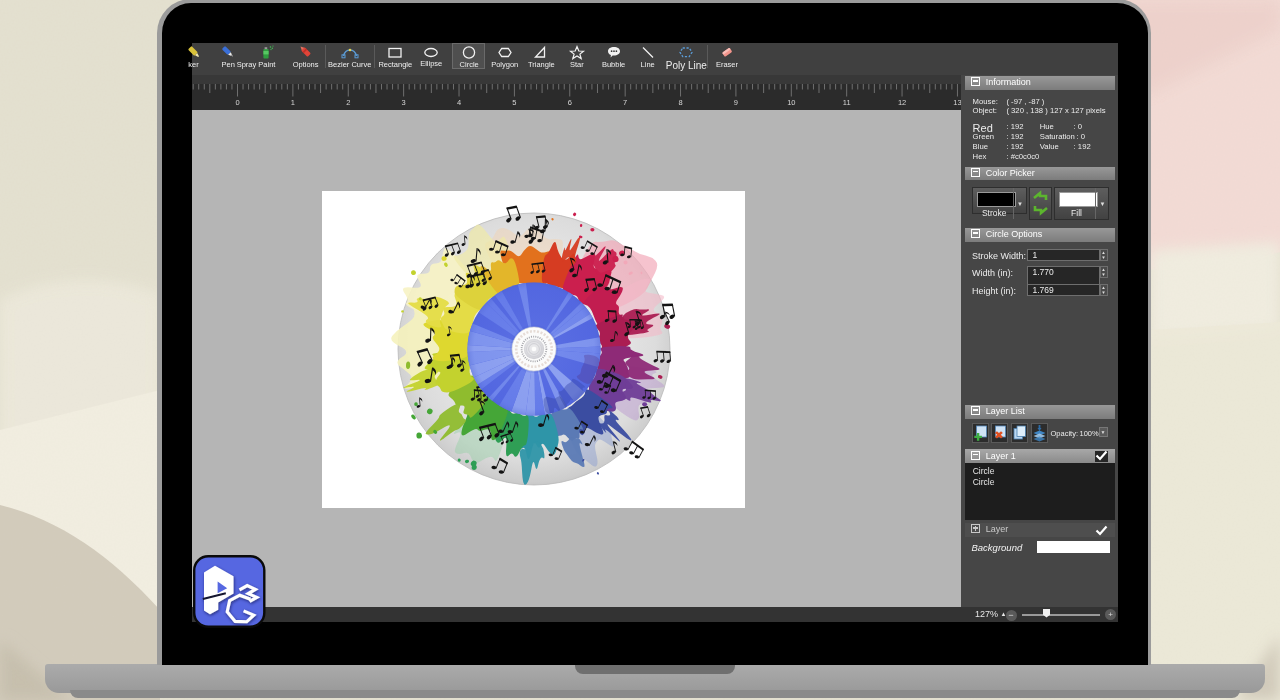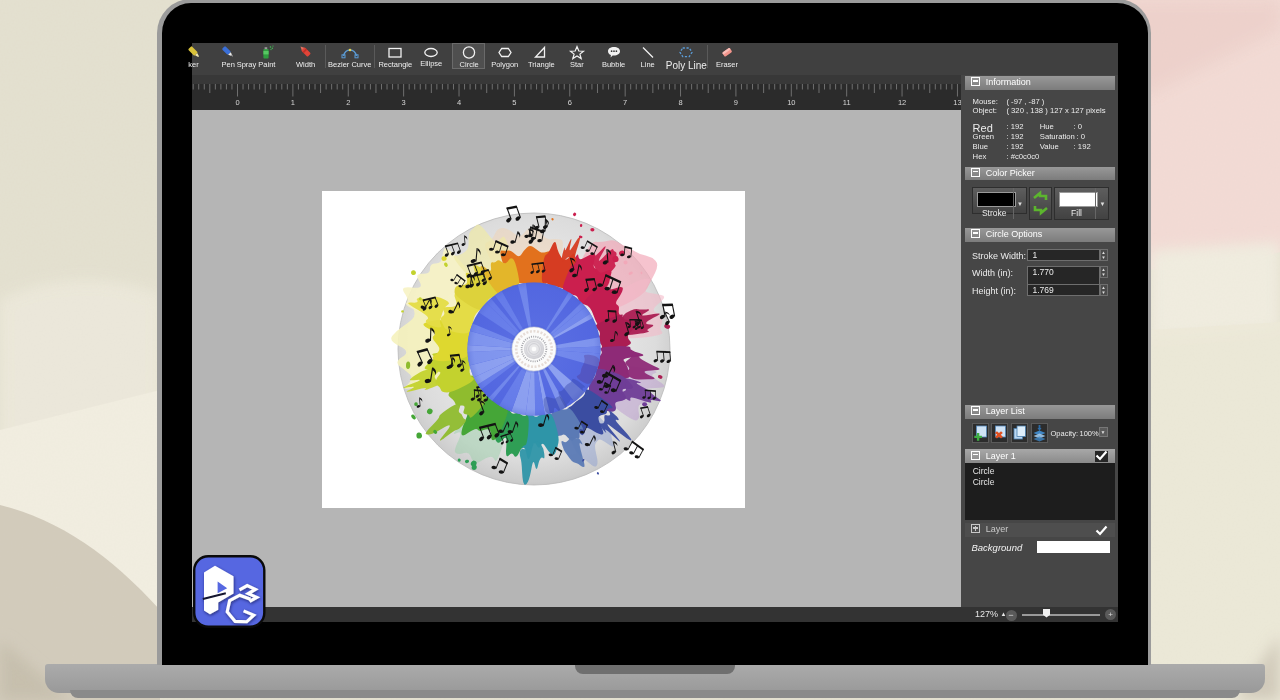--- a/index.html
+++ b/index.html
@@ -66,21 +66,21 @@
           </g>
         </svg></div>
       <div style="position:absolute;left:45.2px;top:17.5px;width:60px;text-align:left;font-size:7.5px;color:#eeeeee">Spray Paint</div>
       <div style="position:absolute;left:105.1px;top:2px;width:18px;height:15px"><svg width="18" height="15" viewBox="0 0 18 15">
           <g transform="rotate(-45 9 7)">
             <rect x="6.6" y="2.5" width="4.8" height="9" rx="1" fill="#e04438"></rect>
             <path d="M7.2,2.8 L10.8,2.8 L9,-0.8 Z" fill="#e8705f"></path>
             <rect x="6.6" y="4.6" width="4.8" height="1.6" fill="#c03028"></rect>
           </g>
         </svg></div>
-      <div style="position:absolute;left:84.1px;top:17.5px;width:60px;text-align:center;font-size:7.5px;color:#eeeeee">Width</div>
+      <div style="position:absolute;left:84.1px;top:17.5px;width:60px;text-align:center;font-size:7.5px;color:#eeeeee">Options</div>
       <div style="position:absolute;left:133.8px;top:2px;width:1px;height:23px;background:#5a5a5a"></div>
       <div style="position:absolute;left:149.3px;top:2px;width:18px;height:15px"><svg width="18" height="15" viewBox="0 0 18 15">
           <path d="M2.5,11 C4.5,3 13.5,3 15.5,11" fill="none" stroke="#5b9bd5" stroke-width="1.4"></path>
           <rect x="1" y="9.8" width="3" height="3" fill="none" stroke="#5b9bd5"></rect>
           <rect x="14" y="9.8" width="3" height="3" fill="none" stroke="#5b9bd5"></rect>
           <circle cx="9" cy="5" r="1.3" fill="#e8d44d"></circle>
         </svg></div>
       <div style="position:absolute;left:128.3px;top:17.5px;width:60px;text-align:center;font-size:7.5px;color:#eeeeee">Bezier Curve</div>
       <div style="position:absolute;left:182.4px;top:2px;width:1px;height:23px;background:#5a5a5a"></div>
       <div style="position:absolute;left:194.8px;top:2px;width:18px;height:15px"><svg width="18" height="15" viewBox="0 0 18 15">

